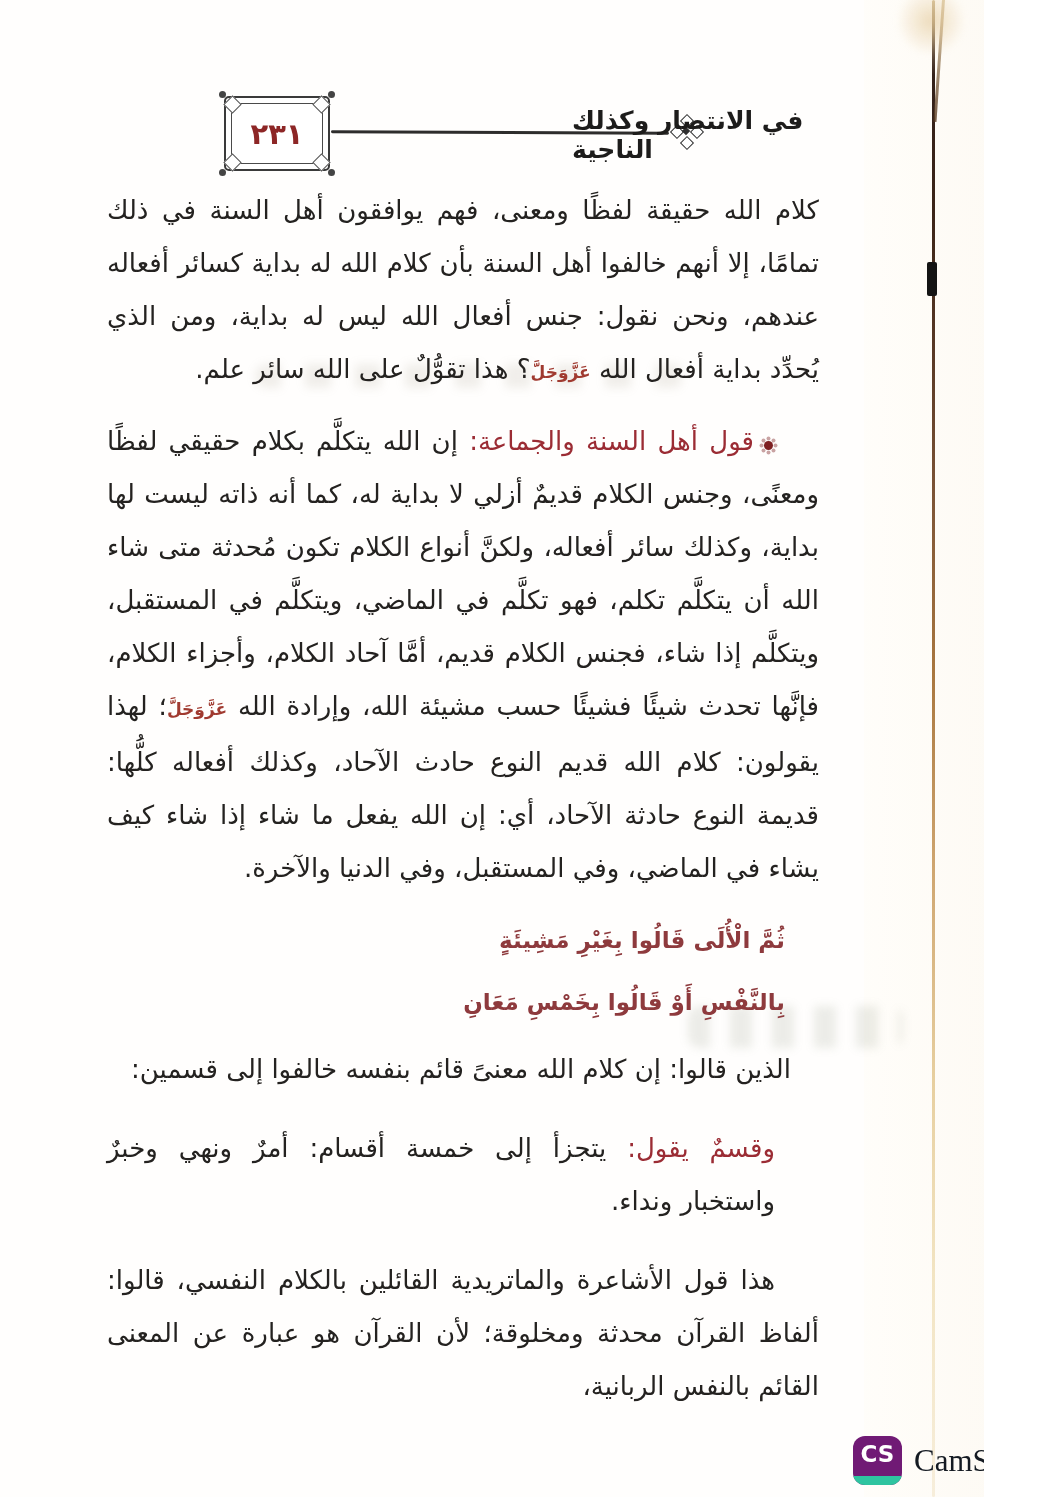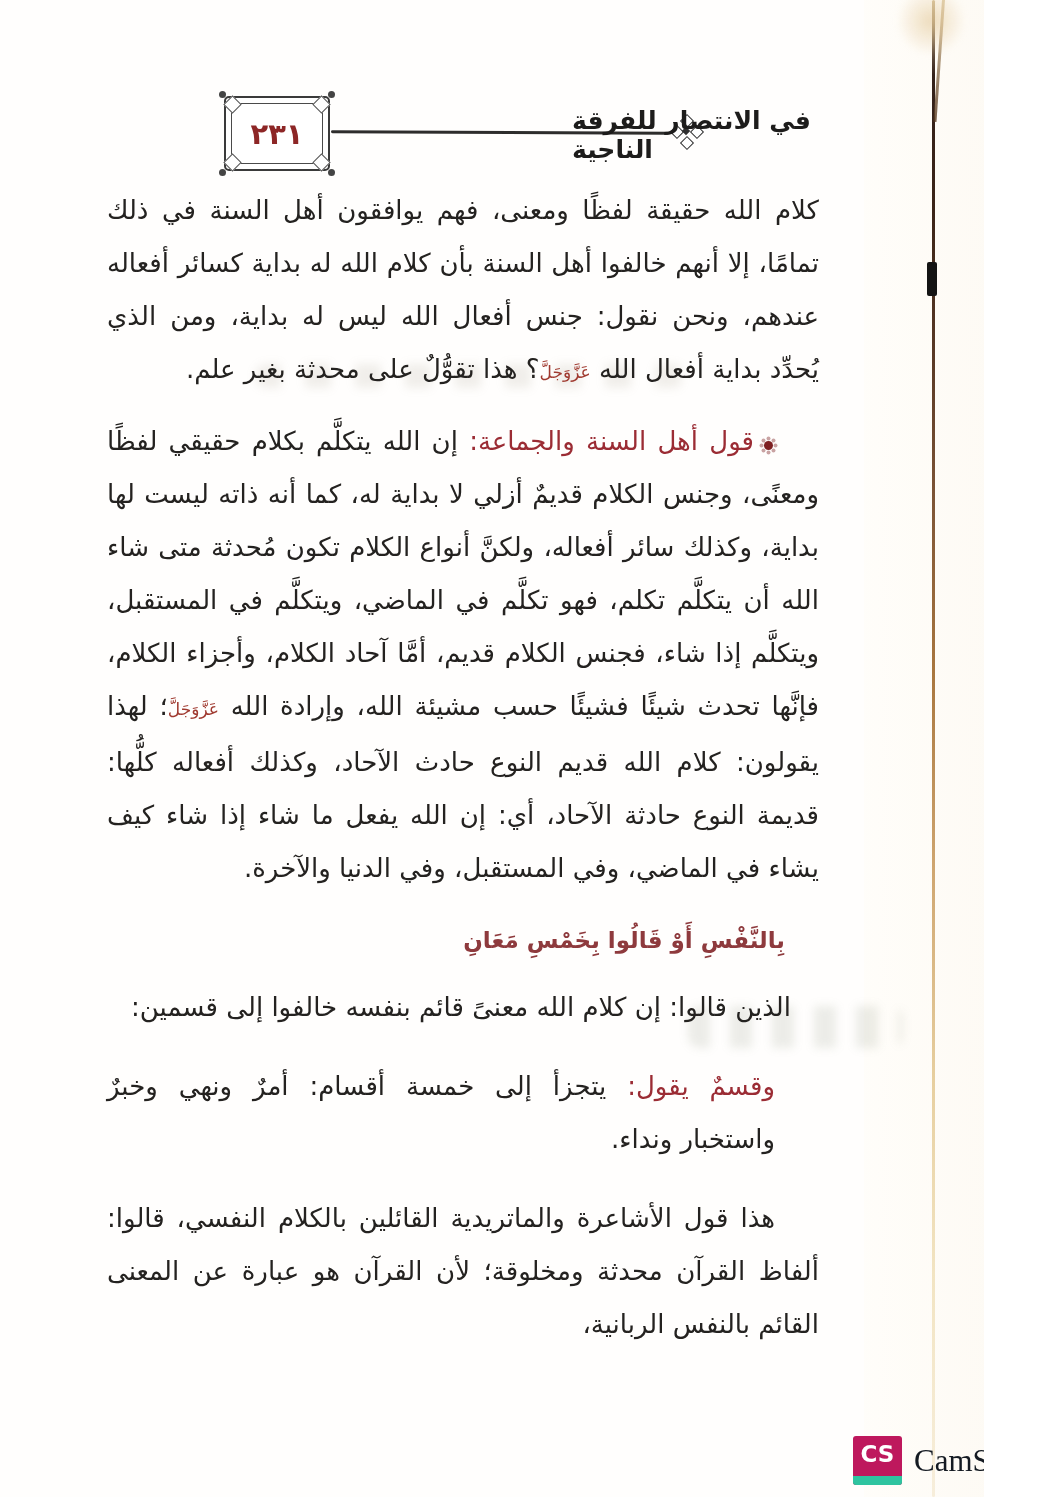--- a/index.html
+++ b/index.html
@@ -46,37 +46,37 @@
   .header-title{position:absolute;right:152px;top:106px;width:260px;direction:rtl;text-align:left;
                 font-size:25px;font-weight:bold;color:#1d1c1b;letter-spacing:0;}
 
   
   .body-text{position:absolute;top:184px;right:165px;width:712px;direction:rtl;
              text-align:justify;font-size:26px;line-height:53px;}
   .para{margin:0;}
   .p1{margin-bottom:16px;}
   .p2{margin-bottom:14px;text-indent:46px;}
   .red{color:#9b2c34;font-weight:normal;}
-  .azza{font-size:17px;color:#a03a30;font-weight:normal;}
+  .azza{font-size:17px;color:#a03a30;font-weight:bold;}
   .rosette{display:inline-block;width:9px;height:9px;border-radius:50%;background:#7e2022;margin-left:10px;
            box-shadow:0 -7px 0 -2.5px #c9a3a3,0 7px 0 -2.5px #c9a3a3,7px 0 0 -2.5px #c9a3a3,-7px 0 0 -2.5px #c9a3a3,
                       5px -5px 0 -2.5px #c9a3a3,-5px 5px 0 -2.5px #c9a3a3,5px 5px 0 -2.5px #c9a3a3,-5px -5px 0 -2.5px #c9a3a3;}
   .poem{margin:6px 34px 10px 44px;color:#8e3a3d;font-weight:bold;font-size:23px;line-height:62px;}
   .poem-line{display:flex;justify-content:space-between;gap:40px;}
   .hemi{white-space:nowrap;}
   .p3{text-indent:28px;}
   .qism{margin-top:26px;}
   .qism-1{margin-right:116px;}
   .qism-2{margin-right:44px;}
   .poem-2{margin-top:14px;margin-bottom:2px;}
   .p4{margin-top:12px;text-indent:44px;}
 
   
   .cam{position:absolute;left:853px;top:1436px;display:flex;align-items:center;gap:12px;direction:ltr;}
-  .cam-logo{position:relative;width:49px;height:49px;border-radius:3px;background:#be185d;overflow:hidden;flex:0 0 auto;}
+  .cam-logo{position:relative;width:49px;height:49px;border-radius:12px;background:#701a75;overflow:hidden;flex:0 0 auto;}
   .cam-logo-text{position:absolute;left:0;right:0;top:5px;text-align:center;color:#ffffff;
                  font-size:23px;font-weight:bold;font-family:"DejaVu Sans",sans-serif;}
   .cam-strip{position:absolute;left:0;right:0;bottom:0;height:9px;background:#2ec4a0;}
   .cam-name{font-family:"Liberation Serif","DejaVu Serif",serif;font-size:31px;color:#141a22;}
 </style>
 </head>
 <body>
 
 <div class="page">
 
@@ -102,30 +102,31 @@
     <div class="pn-num">٢٣١</div>
   </div>
   <div class="header-rule"></div>
   <div class="header-ornament">
     <div class="ho-d n"></div>
     <div class="ho-d s"></div>
     <div class="ho-d w"></div>
     <div class="ho-d e"></div>
     <div class="ho-c"></div>
   </div>
-  <div class="header-title">في الانتصار للفرقة الناجية</div>
+  <div class="header-title">في الانتصار وكذلك الناجية</div>
 
   <div class="body-text">
 
-    <p class="para p1"><span>كلام الله حقيقة لفظًا ومعنى، فهم يوافقون أهل السنة في ذلك تمامًا، إلا أنهم خالفوا أهل السنة بأن كلام الله له بداية كسائر أفعاله عندهم، ونحن نقول: جنس أفعال الله ليس له بداية، ومن الذي يُحدِّد بداية أفعال الله </span><span class="azza">عَزَّوَجَلَّ</span><span>؟ هذا تقوُّلٌ على محدثة بغير علم.</span></p>
+    <p class="para p1"><span>كلام الله حقيقة لفظًا ومعنى، فهم يوافقون أهل السنة في ذلك تمامًا، إلا أنهم خالفوا أهل السنة بأن كلام الله له بداية كسائر أفعاله عندهم، ونحن نقول: جنس أفعال الله ليس له بداية، ومن الذي يُحدِّد بداية أفعال الله </span><span class="azza">عَزَّوَجَلَّ</span><span>؟ هذا تقوُّلٌ على الله سائر علم.</span></p>
 
     <p class="para p2"><span class="rosette"></span><span class="red">قول أهل السنة والجماعة:</span><span> إن الله يتكلَّم بكلام حقيقي لفظًا ومعنًى، وجنس الكلام قديمٌ أزلي لا بداية له، كما أنه ذاته ليست لها بداية، وكذلك سائر أفعاله، ولكنَّ أنواع الكلام تكون مُحدثة متى شاء الله أن يتكلَّم تكلم، فهو تكلَّم في الماضي، ويتكلَّم في المستقبل، ويتكلَّم إذا شاء، فجنس الكلام قديم، أمَّا آحاد الكلام، وأجزاء الكلام، فإنَّها تحدث شيئًا فشيئًا حسب مشيئة الله، وإرادة الله </span><span class="azza">عَزَّوَجَلَّ</span><span>؛ لهذا يقولون: كلام الله قديم النوع حادث الآحاد، وكذلك أفعاله كلُّها: قديمة النوع حادثة الآحاد، أي: إن الله يفعل ما شاء إذا شاء كيف يشاء في الماضي، وفي المستقبل، وفي الدنيا والآخرة.</span></p>
 
     <div class="poem">
       <div class="poem-line">
+        <span class="hemi">ثُمَّ الْأُلَى قَالُوا بِغَيْرِ مَشِيئَةٍ</span>
       </div>
       <div class="poem-line">
         <span class="hemi">بِالنَّفْسِ أَوْ قَالُوا بِخَمْسِ مَعَانِ</span>
       </div>
     </div>
 
     <p class="para p3">الذين قالوا: إن كلام الله معنىً قائم بنفسه خالفوا إلى قسمين:</p>
 
 
     <div class="qism qism-2"><span class="red">وقسمٌ يقول:</span><span> يتجزأ إلى خمسة أقسام: أمرٌ ونهي وخبرٌ واستخبار ونداء.</span></div>

